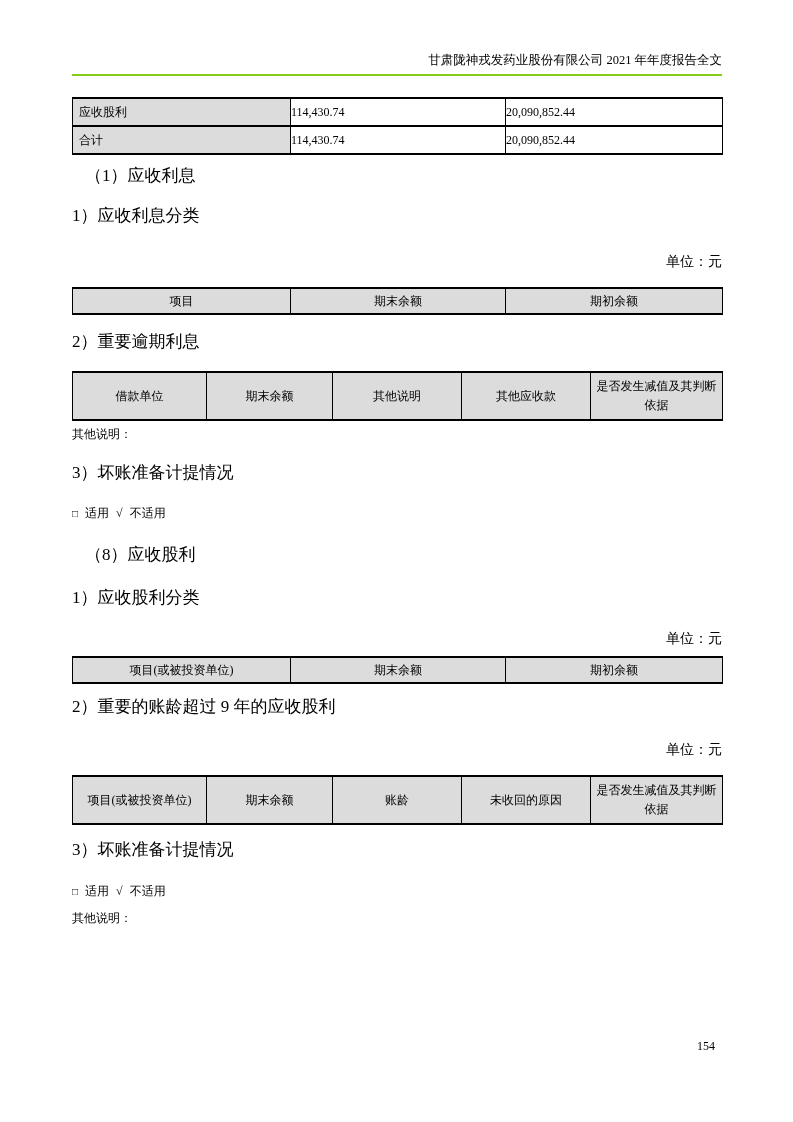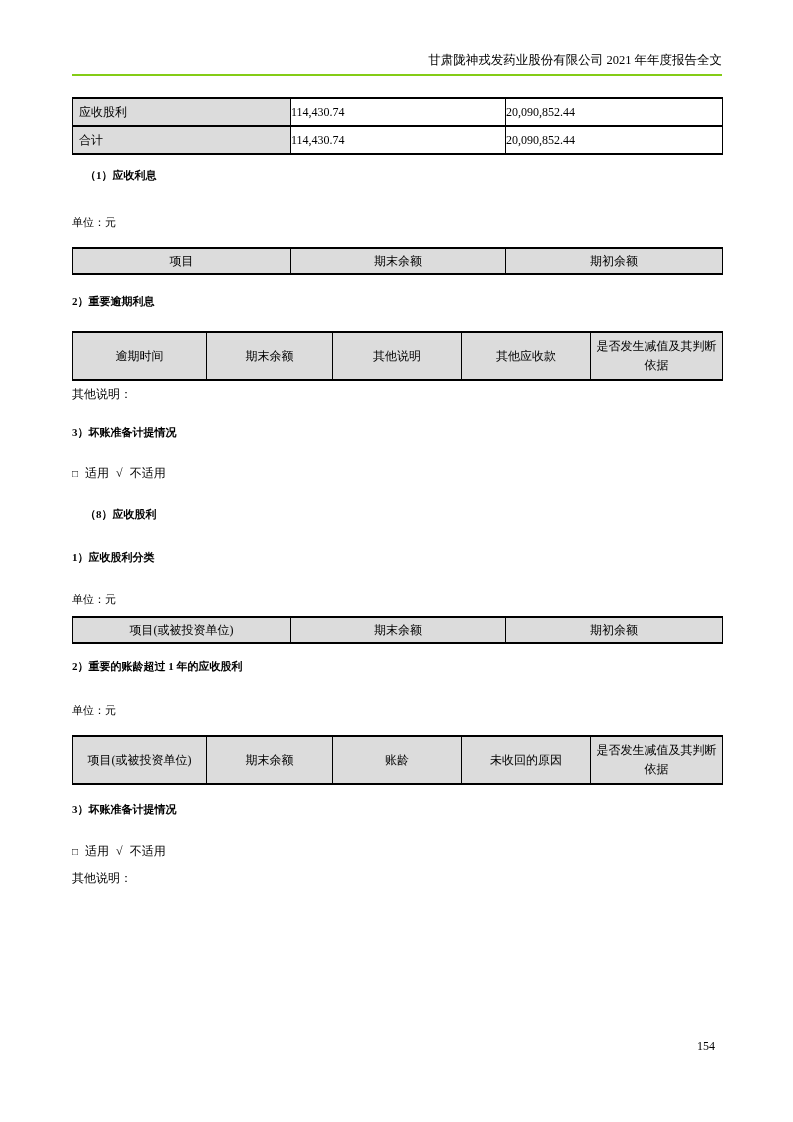--- a/index.html
+++ b/index.html
@@ -53,33 +53,34 @@
     background:#dcdcdc;
     text-align:left;
     padding-left:6px;
   }
   td.num-cell {
     text-align:left;
     padding-right:3px;
   }
 
   .heading {
-    font-size:11px;
-    font-weight:bold;
+    font-size:17px;
+    font-weight:normal;
     line-height:17px;
   }
   .heading.indent { margin-left:13px; }
 
   .body-line {
     font-size:12px;
     line-height:16px;
   }
   .unit-line {
-    font-size:11px;
+    font-size:14px;
     line-height:16px;
+    text-align:right;
   }
   .applicable-line { font-size:12px; line-height:16px; }
   .applicable-line .sq { font-size:10px; margin-right:7px; }
   .applicable-line .lbl { margin-right:7px; }
   .applicable-line .ck { margin-right:7px; }
 
   .page-number {
     position:absolute;
     top:1039px;
     right:78px;
@@ -119,20 +120,21 @@
         <tr>
           <td class="label-cell">合计</td>
           <td class="num-cell">114,430.74</td>
           <td class="num-cell">20,090,852.44</td>
         </tr>
       </tbody>
     </table>
 
     <div class="heading indent mt12">（1）应收利息</div>
 
+    <div class="heading mt23">1）应收利息分类</div>
 
     <div class="unit-line mt30">单位：元</div>
 
     <table class="tbl mt6">
       <colgroup>
           <col style="width:218px">
           <col style="width:215px">
           <col style="width:217px">
         </colgroup>
       <tbody>
@@ -149,21 +151,21 @@
     <table class="tbl mt21">
       <colgroup>
           <col style="width:134px">
           <col style="width:126px">
           <col style="width:129px">
           <col style="width:129px">
           <col style="width:132px">
         </colgroup>
       <tbody>
         <tr>
-          <th class="tall">逾期时间</th>
+          <th class="tall">借款单位</th>
           <th class="tall">期末余额</th>
           <th class="tall">其他说明</th>
           <th class="tall">其他应收款</th>
           <th class="tall">是否发生减值及其判断依据</th>
         </tr>
       </tbody>
     </table>
 
     <div class="body-line mt5">其他说明：</div>
 
@@ -187,21 +189,21 @@
         </colgroup>
       <tbody>
         <tr>
           <th>项目(或被投资单位)</th>
           <th>期末余额</th>
           <th>期初余额</th>
         </tr>
       </tbody>
     </table>
 
-    <div class="heading mt14">2）重要的账龄超过 1 年的应收股利</div>
+    <div class="heading mt14">2）重要的账龄超过 9 年的应收股利</div>
 
     <div class="unit-line mt27">单位：元</div>
 
     <table class="tbl mt6">
       <colgroup>
           <col style="width:134px">
           <col style="width:126px">
           <col style="width:129px">
           <col style="width:129px">
           <col style="width:132px">

